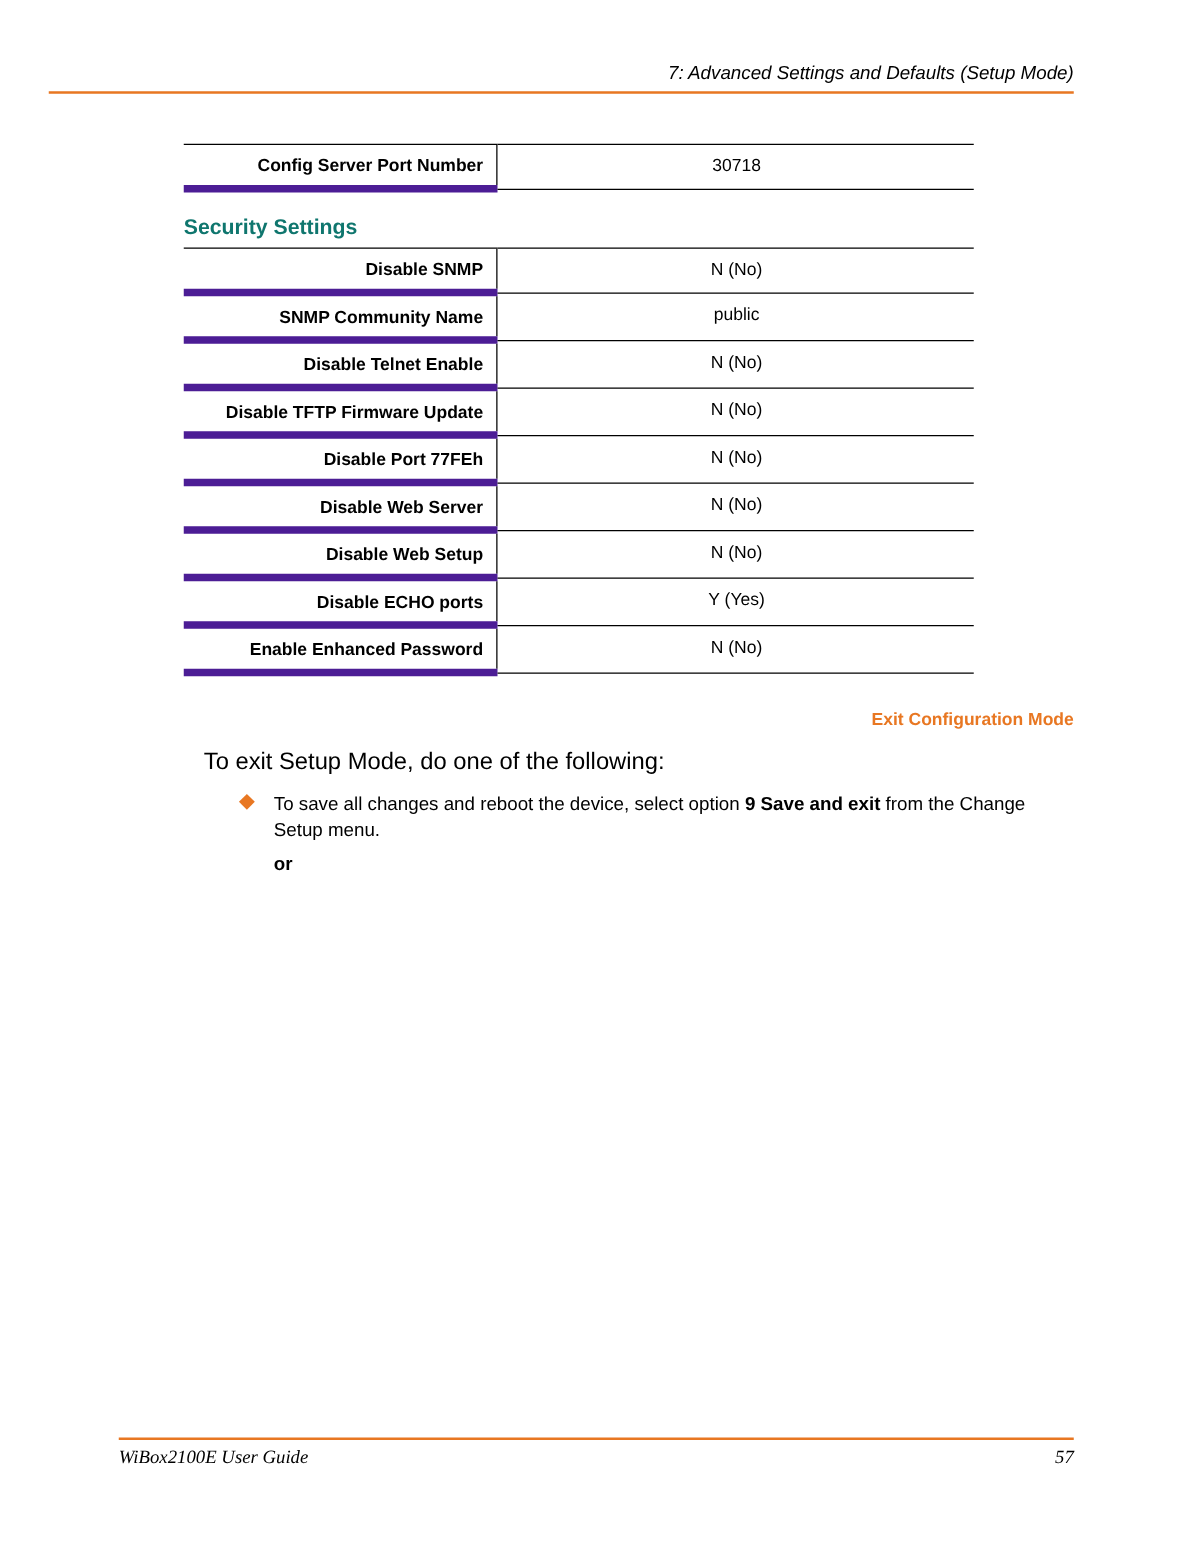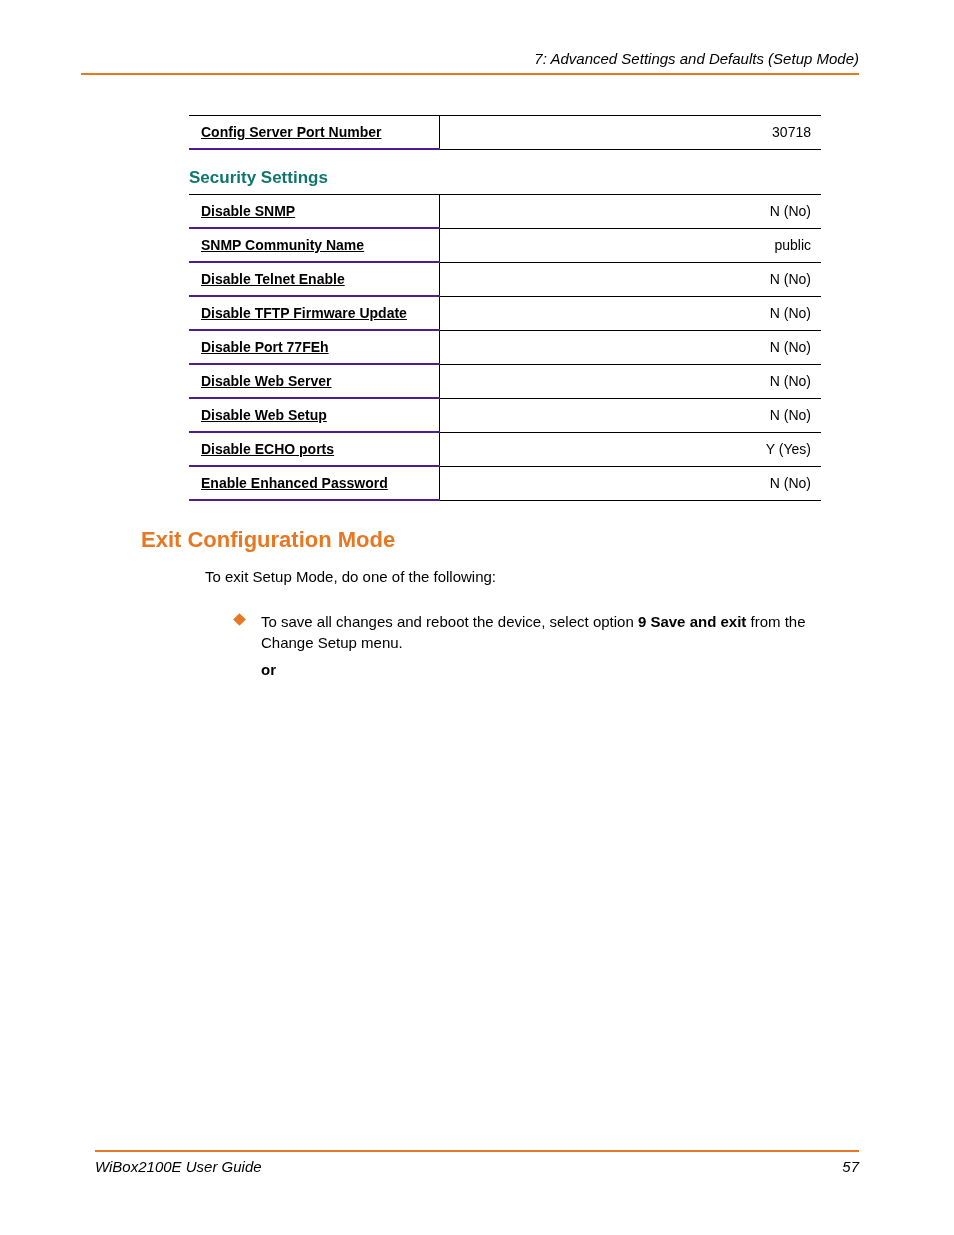--- a/index.html
+++ b/index.html
@@ -6,21 +6,21 @@
   body {
     margin: 0;
     padding: 0;
     font-family: Arial, Helvetica, sans-serif;
     background: #fff;
     width: 954px;
     height: 1235px;
     position: relative;
   }
   .page {
-    padding: 50px 95px 0 81px;
+    padding: 50px 95px 0 39px;
   }
   .header {
     text-align: right;
     font-style: italic;
     font-size: 15px;
     color: #000;
     padding-bottom: 6px;
     border-bottom: 2px solid #e87722;
   }
   .content {
@@ -30,54 +30,54 @@
     margin-left: 108px;
     width: 632px;
     border-collapse: collapse;
     font-size: 14px;
   }
   table.settings tr.toprow td,
   table.settings tr.toprow th {
     border-top: 1px solid #000;
   }
   table.settings th {
-    text-align: left;
+    text-align: right;
     font-weight: bold;
     padding: 8px 10px 8px 12px;
-    border-bottom: 2px solid #4c1d95;
+    border-bottom: 6px solid #4c1d95;
     border-top: 1px solid #000;
     width: 250px;
     vertical-align: top;
-    text-decoration: underline;
   }
   table.settings td {
-    text-align: right;
+    text-align: center;
     padding: 8px 10px 8px 12px;
     border-bottom: 1px solid #000;
     border-top: 1px solid #000;
     border-left: 1px solid #000;
     vertical-align: top;
   }
   .subheading {
     margin: 18px 0 6px 108px;
     font-size: 17px;
     font-weight: bold;
     color: #0f766e;
   }
   h2.section-title {
     color: #e87722;
-    font-size: 22px;
+    font-size: 14px;
     font-weight: bold;
     margin: 26px 0 14px 60px;
+    text-align: right;
   }
   .para {
     margin-left: 124px;
-    font-size: 15px;
+    font-size: 19px;
     line-height: 1.35;
-    margin-bottom: 24px;
+    margin-bottom: 10px;
     max-width: 700px;
   }
   ul.bullets {
     list-style: none;
     margin: 0 0 0 154px;
     padding: 0;
     max-width: 680px;
   }
   ul.bullets > li {
     position: relative;
@@ -104,20 +104,21 @@
     position: absolute;
     left: 95px;
     right: 95px;
     bottom: 60px;
     border-top: 2px solid #e87722;
     padding-top: 6px;
     font-style: italic;
     font-size: 15px;
     display: flex;
     justify-content: space-between;
+    font-family: Liberation Serif, serif;
   }
 </style>
 </head>
 <body>
 
 <div class="page">
   <div class="header">
     <span>7: Advanced Settings and Defaults (Setup Mode)</span>
   </div>
 

